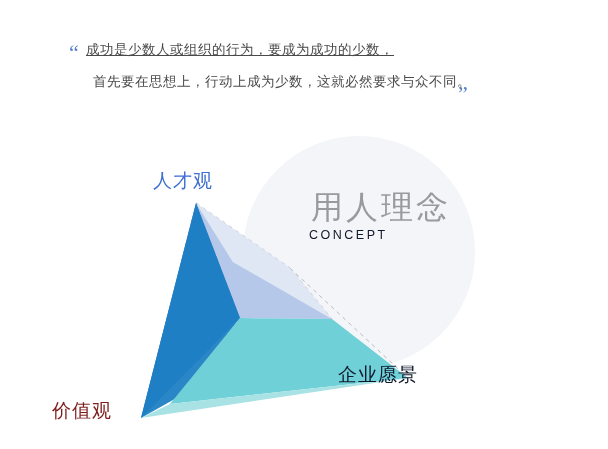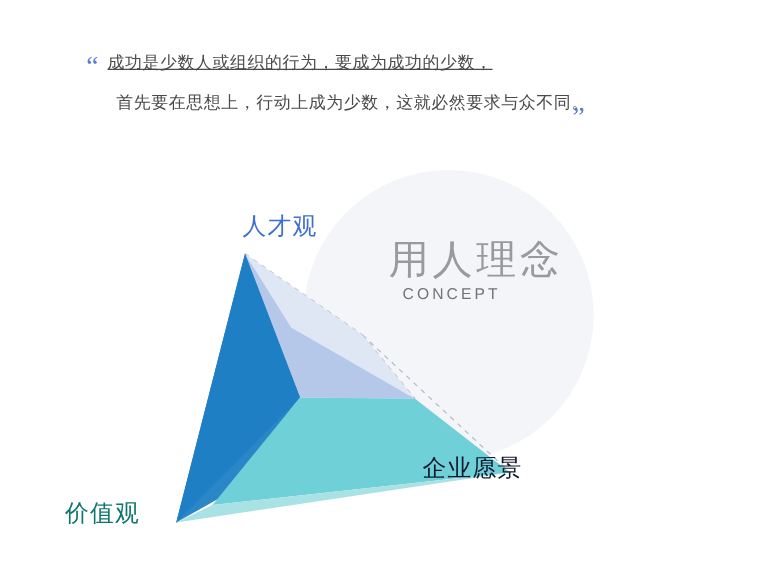--- a/index.html
+++ b/index.html
@@ -77,46 +77,45 @@
     position: absolute;
     left: 311px;
     top: 186px;
     font-size: 32px;
     color: #9a9a9e;
     letter-spacing: 3px;
     white-space: nowrap;
   }
   .concept-sub {
     position: absolute;
-    left: 322px;
+    left: 309px;
     top: 228px;
     font-size: 12.5px;
-    color: #737373;
+    color: #0f172a;
     letter-spacing: 2.5px;
     white-space: nowrap;
     text-align: center;
   }
 
   
   .label {
     position: absolute;
     font-size: 19px;
     white-space: nowrap;
     letter-spacing: 1px;
   }
   .label-talent {
     left: 153px;
     top: 168px;
     color: #3f6fd0;
-    margin-left: 41px;
   }
   .label-value {
     left: 52px;
     top: 398px;
-    color: #0f766e;
+    color: #7f1d1d;
   }
   .label-vision {
     left: 338px;
     top: 362px;
     color: #0f172a;
     font-family: Liberation Mono, monospace;
   }
 
   svg.pyramid {
     position: absolute;

